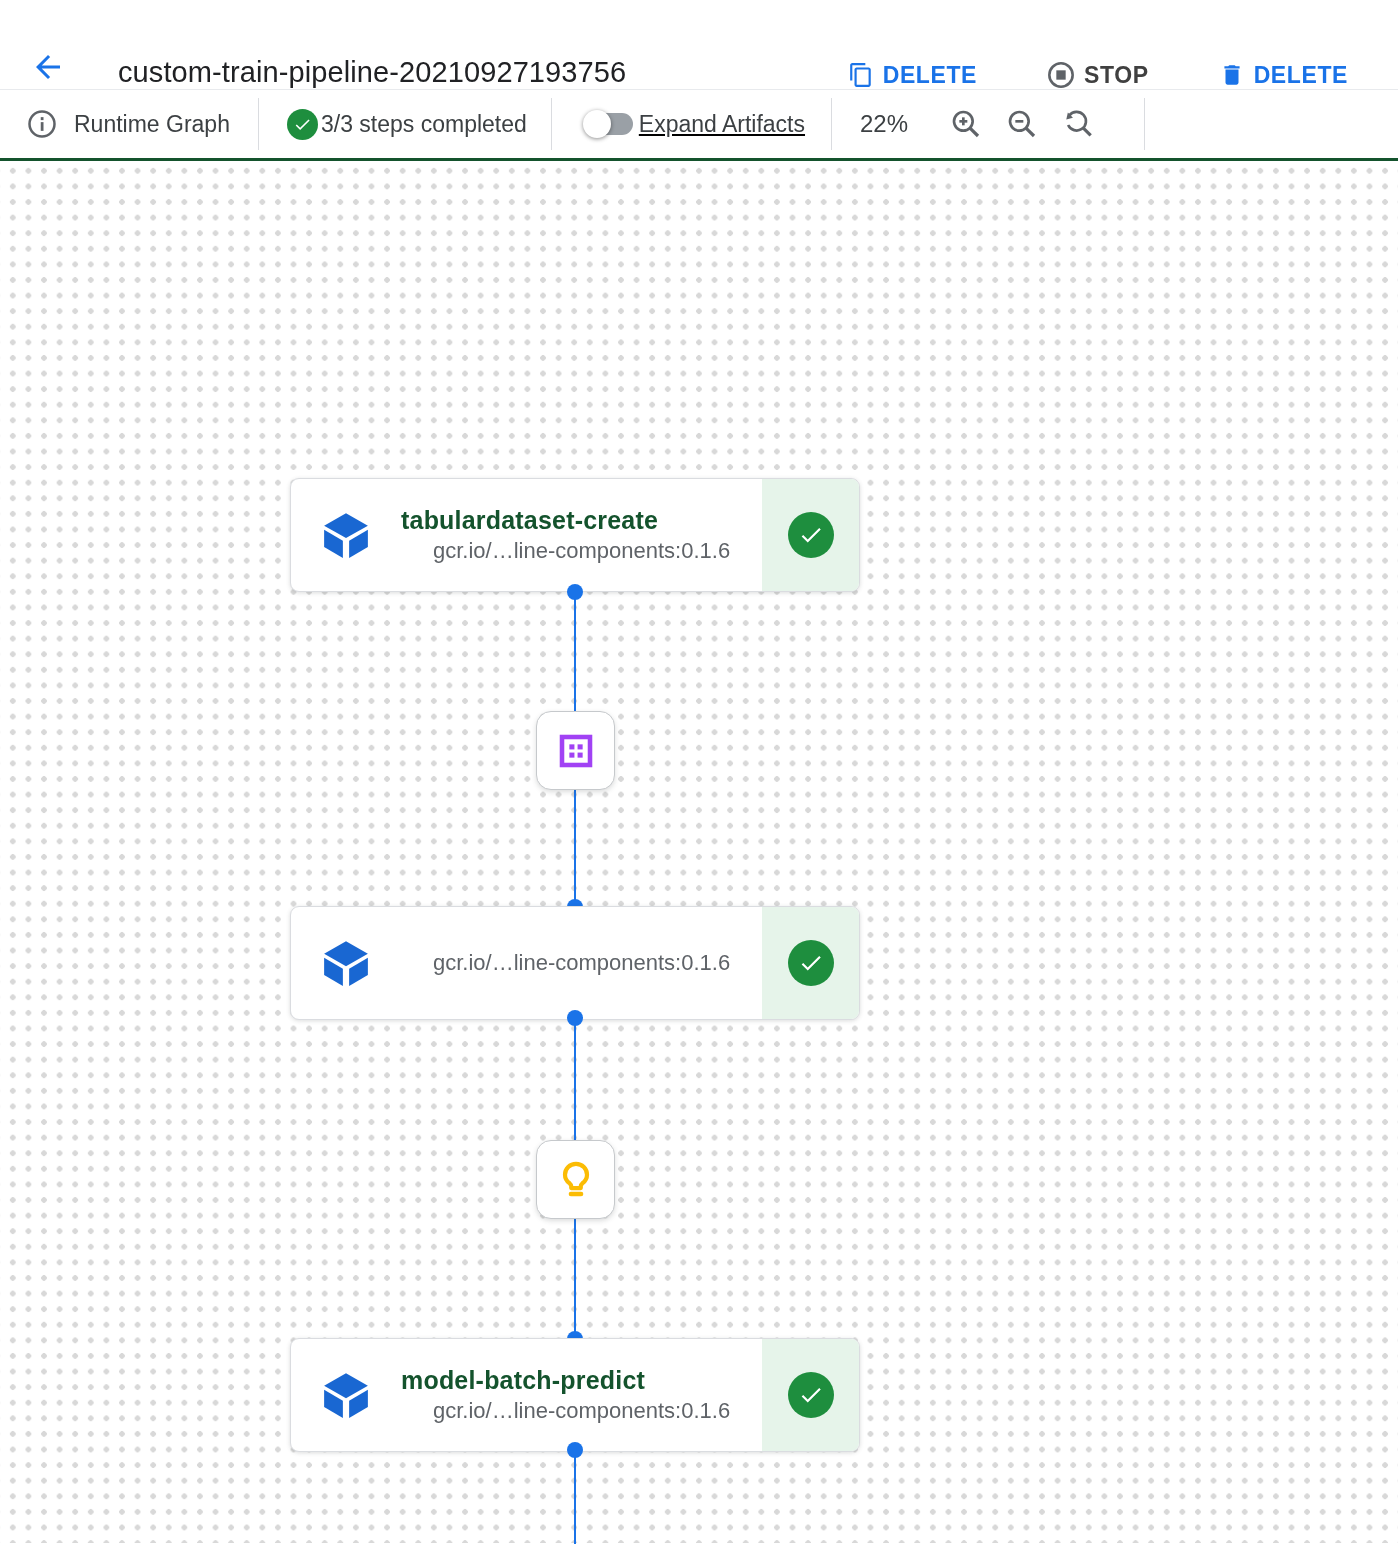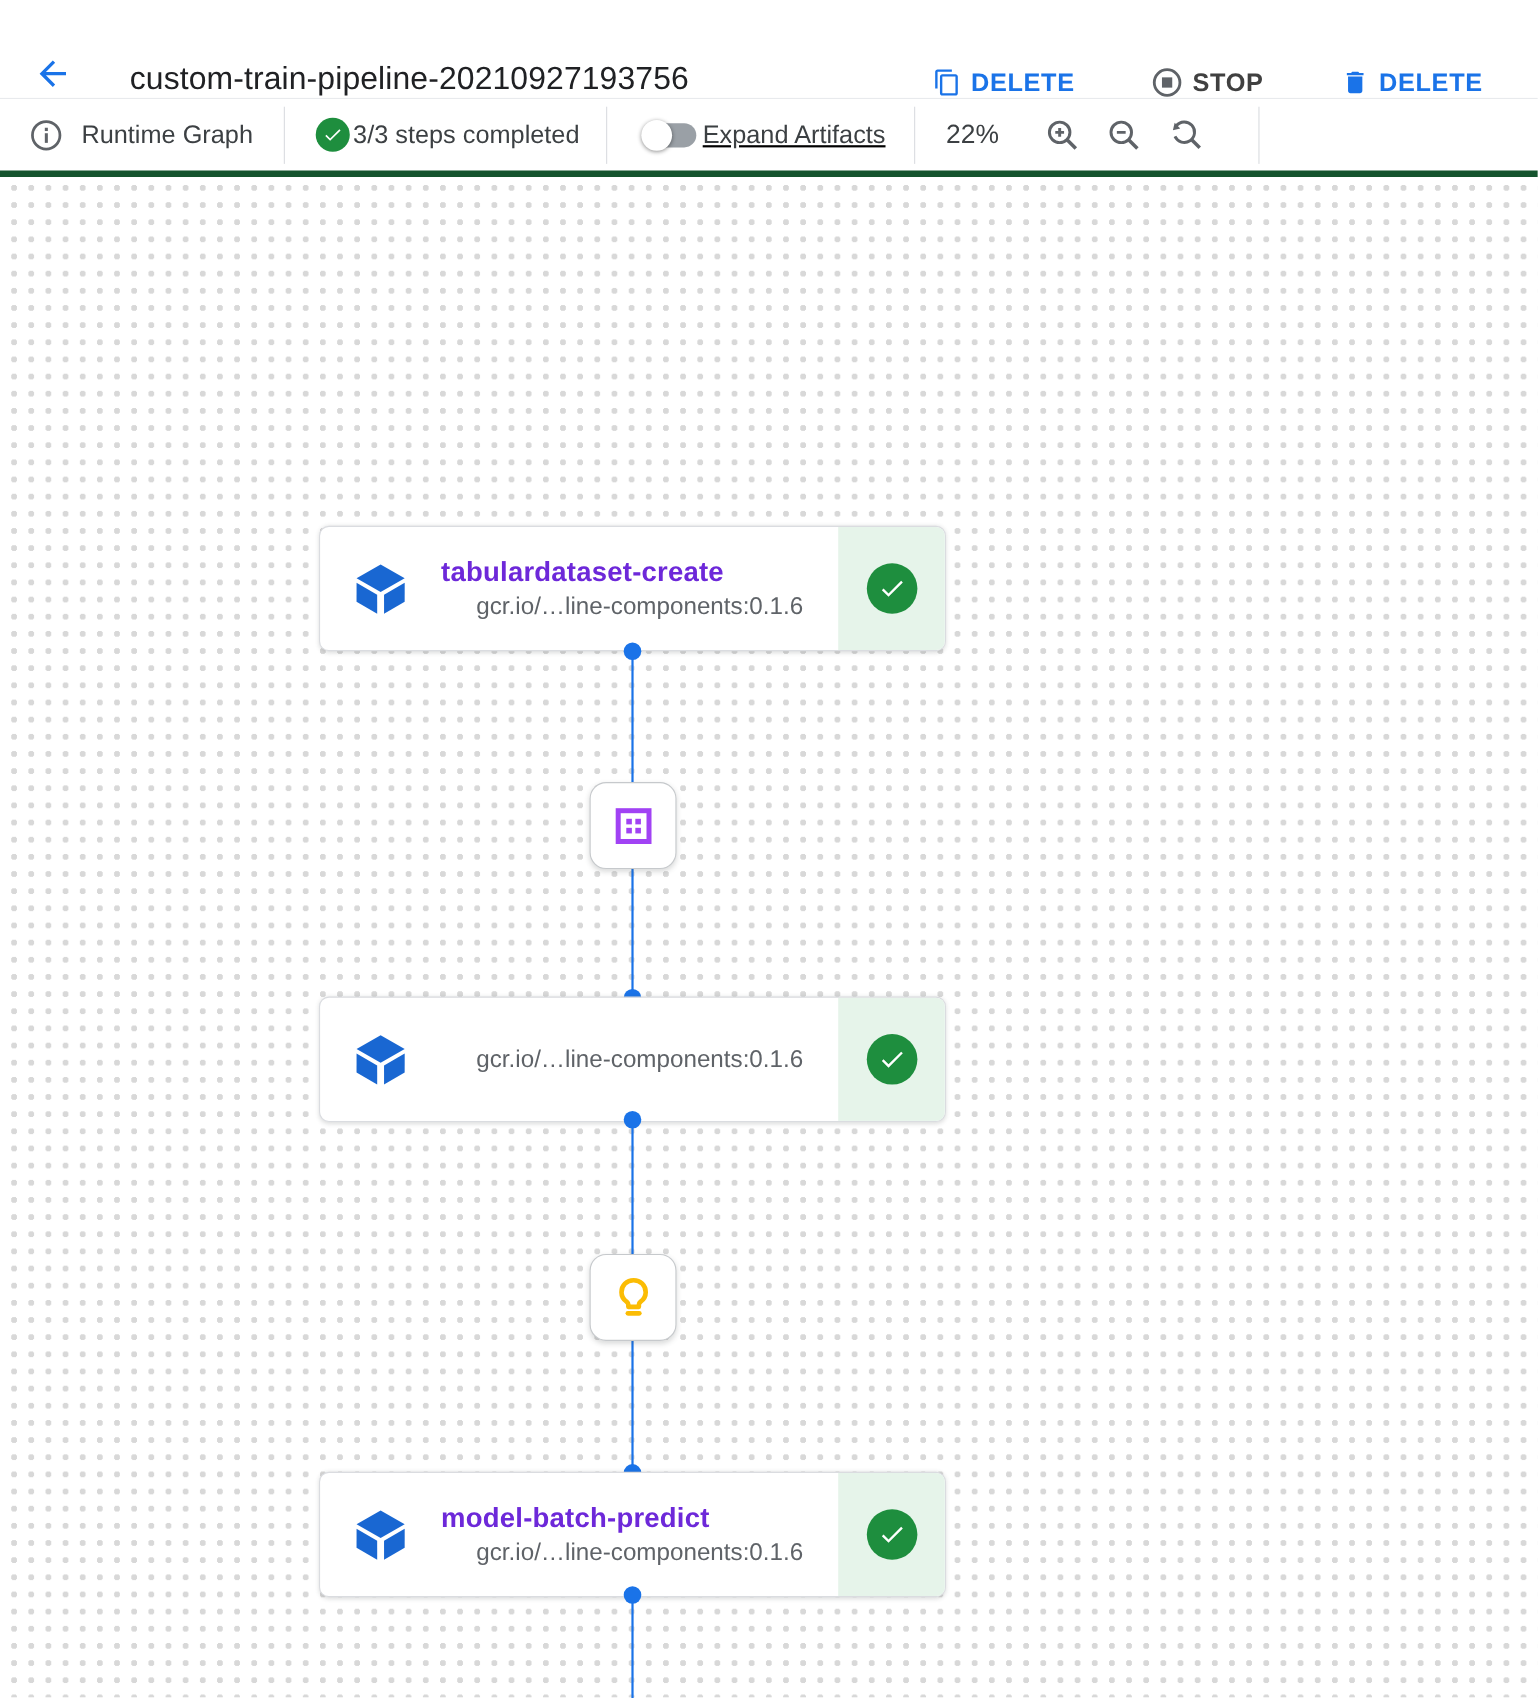--- a/index.html
+++ b/index.html
@@ -8,21 +8,21 @@
   
   .header { height:90px; display:flex; align-items:flex-end; padding:0 24px 0 26px; border-bottom:1px solid #e8eaed; background:#fff; }
   .back-btn { width:44px; height:44px; display:flex; align-items:center; justify-content:center; cursor:pointer; flex:0 0 auto; }
   .page-title { font-size:29px; color:#202124; margin-left:48px; letter-spacing:0.1px; white-space:nowrap; }
   .header-actions { display:flex; align-items:center; margin-left:auto; gap:70px; padding-right:26px; }
   .action-btn { display:flex; align-items:center; gap:9px; font-size:23px; font-weight:700; letter-spacing:0.6px; cursor:pointer; background:none; border:none; font-family:inherit; }
   .action-blue { color:#1a73e8; }
   .action-gray { color:#404040; }
 
   
-  .toolbar { height:71px; display:flex; align-items:center; border-bottom:6px solid #14532d; background:#fff; }
+  .toolbar { height:71px; display:flex; align-items:center; border-bottom:3px solid #14532d; background:#fff; }
   .tb-group { display:flex; align-items:center; height:100%; }
   .tb-divider { width:1px; height:52px; background:#dadce0; flex:0 0 auto; }
   .tb-label { font-size:23px; color:#3c4043; font-weight:500; white-space:nowrap; }
   .runtime-group { padding:0 28px 0 27px; gap:17px; }
   .steps-group { padding:0 24px 0 28px; gap:3px; }
   .toggle-group { padding:0 26px 0 34px; gap:6px;text-decoration:underline; }
   .zoom-group { padding:0 38px 0 28px; gap:0; }
   .zoom-level { font-size:24px; color:#3c4043; font-weight:500; margin-right:30px; }
   .zoom-icon-btn { width:56px; height:56px; display:flex; align-items:center; justify-content:center; cursor:pointer; background:none; border:none; }
 
@@ -33,21 +33,21 @@
 
   
   .canvas { position:relative; width:1398px; height:1382px; background-color:#fff;
             background-image:radial-gradient(circle, #d8d8d8 2.7px, transparent 2.9px);
             background-size:15.6px 15.6px; background-position:5px 2px; }
 
   .exec-node { position:absolute; left:290px; width:570px; height:114px; background:#fff; border:1px solid #dadce0;
                border-radius:9px; box-shadow:0 1px 4px rgba(60,64,67,.18); display:flex; align-items:stretch; overflow:hidden; cursor:pointer; }
   .exec-body { flex:1; display:flex; align-items:center; padding-left:30px; gap:30px; }
   .exec-text { display:flex; flex-direction:column; gap:3px; }
-  .exec-title { font-size:25px; font-weight:700; color:#6d28d9; letter-spacing:0.2px; }
+  .exec-title { font-size:25px; font-weight:700; color:#14532d; letter-spacing:0.2px; }
   .exec-sub { font-size:22px; color:#5f6368;margin-left:32px; }
   .exec-status { width:97px; background:#e6f4ea; display:flex; align-items:center; justify-content:center; }
   .status-circle { width:46px; height:46px; border-radius:50%; background:#1e8e3e; display:flex; align-items:center; justify-content:center; }
 
   .artifact-node { position:absolute; left:536px; width:79px; height:79px; background:#fff; border:1px solid #c6c9cc;
                    border-radius:15px; box-shadow:0 2px 5px rgba(60,64,67,.18); display:flex; align-items:center; justify-content:center; cursor:pointer; }
 
   .edge { position:absolute; width:2px; background:#1a73e8; left:574px; }
   .port { position:absolute; width:16px; height:16px; border-radius:50%; background:#1a73e8; left:567px; }
 </style>

